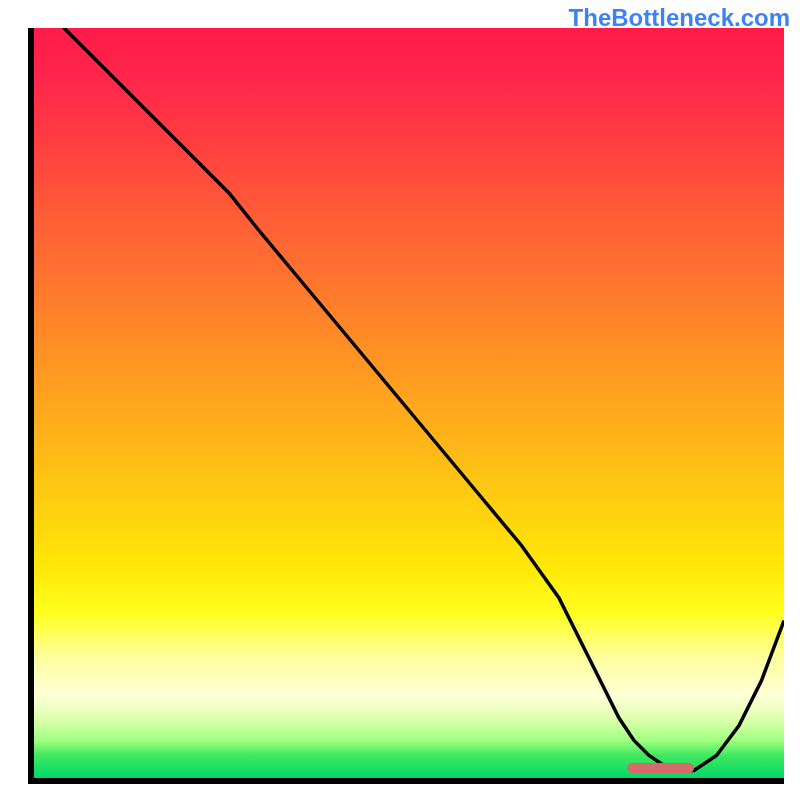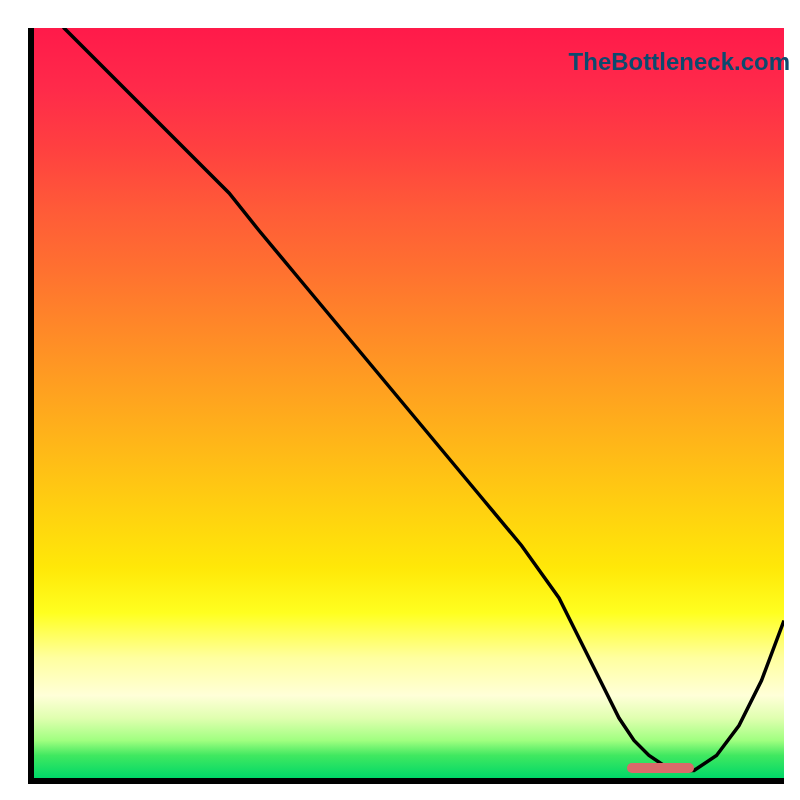--- a/index.html
+++ b/index.html
@@ -12,23 +12,22 @@
     position: relative;
     width: 800px;
     height: 800px;
   }
   .watermark {
     position: absolute;
     top: 4px;
     right: 10px;
     font-size: 24px;
     font-weight: bold;
-    color: #0c4a6e;
+    color: #3b82f6;
     z-index: 10;
-    margin-top: 44px;
   }
   .plot-area {
     position: absolute;
     left: 28px;
     top: 28px;
     width: 756px;
     height: 756px;
     border-left: 6px solid #000;
     border-bottom: 6px solid #000;
     box-sizing: border-box;

